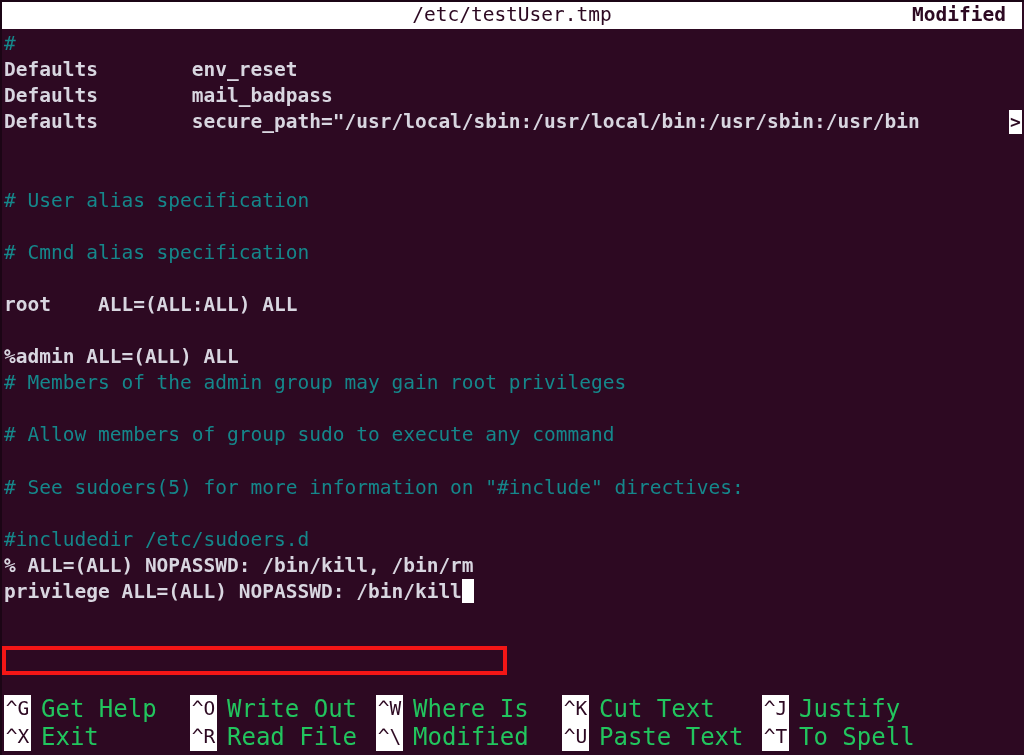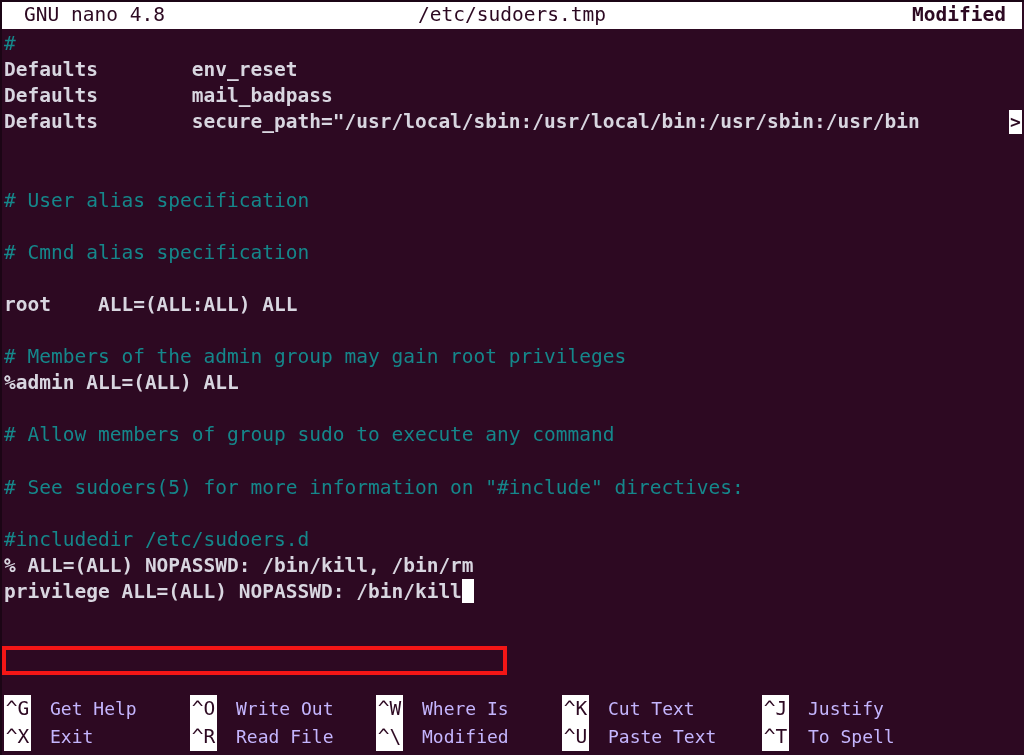--- a/index.html
+++ b/index.html
@@ -128,58 +128,57 @@
     background: #ffffff;
     color: #2d0922;
     padding: 1px 1px;
     min-width: 27px;
     text-align: center;
     font-size: 19.5px;
     line-height: 26px;
     display: inline-block;
   }
   .help-label {
-    color: #c4b5fd;
-    margin-left: 19px;
-    font-size: 18px;
+    color: #22c55e;
+    margin-left: 10px;
+    font-size: 24px;
     line-height: 26px;
   }
   
   .col0 { width: 186px; }
   .col1 { width: 186px; }
   .col2 { width: 186px; }
   .col3 { width: 200px; }
   .col4 { width: 200px; }
 </style>
 </head>
 <body>
 
 <div id="terminal">
 
   <div class="titlebar">
-    <span class="tb-left">GNU nano 4.8</span>
-    <span class="tb-center">/etc/sudoers.tmp</span>
+    <span class="tb-center">/etc/testUser.tmp</span>
     <span class="tb-right">Modified</span>
   </div>
 
   <div class="editor" id="editor-lines">
       <div class="line comment"><span>#</span></div>
       <div class="line code"><span>Defaults        env_reset</span></div>
       <div class="line code"><span>Defaults        mail_badpass</span></div>
       <div class="line code"><span>Defaults        secure_path="/usr/local/sbin:/usr/local/bin:/usr/sbin:/usr/bin</span><span class="contmark">&gt;</span></div>
       <div class="line blank"><span></span></div>
       <div class="line blank"><span></span></div>
       <div class="line comment"><span># User alias specification</span></div>
       <div class="line blank"><span></span></div>
       <div class="line comment"><span># Cmnd alias specification</span></div>
       <div class="line blank"><span></span></div>
       <div class="line code"><span>root    ALL=(ALL:ALL) ALL</span></div>
       <div class="line blank"><span></span></div>
+      <div class="line code"><span>%admin ALL=(ALL) ALL</span></div>
       <div class="line comment"><span># Members of the admin group may gain root privileges</span></div>
-      <div class="line code"><span>%admin ALL=(ALL) ALL</span></div>
       <div class="line blank"><span></span></div>
       <div class="line comment"><span># Allow members of group sudo to execute any command</span></div>
       <div class="line blank"><span></span></div>
       <div class="line comment"><span># See sudoers(5) for more information on "#include" directives:</span></div>
       <div class="line blank"><span></span></div>
       <div class="line comment"><span>#includedir /etc/sudoers.d</span></div>
       <div class="line code"><span>% ALL=(ALL) NOPASSWD: /bin/kill, /bin/rm</span></div>
       <div class="line code"><span>privilege ALL=(ALL) NOPASSWD: /bin/kill</span><span class="cursor"></span></div>
     </div>
 

